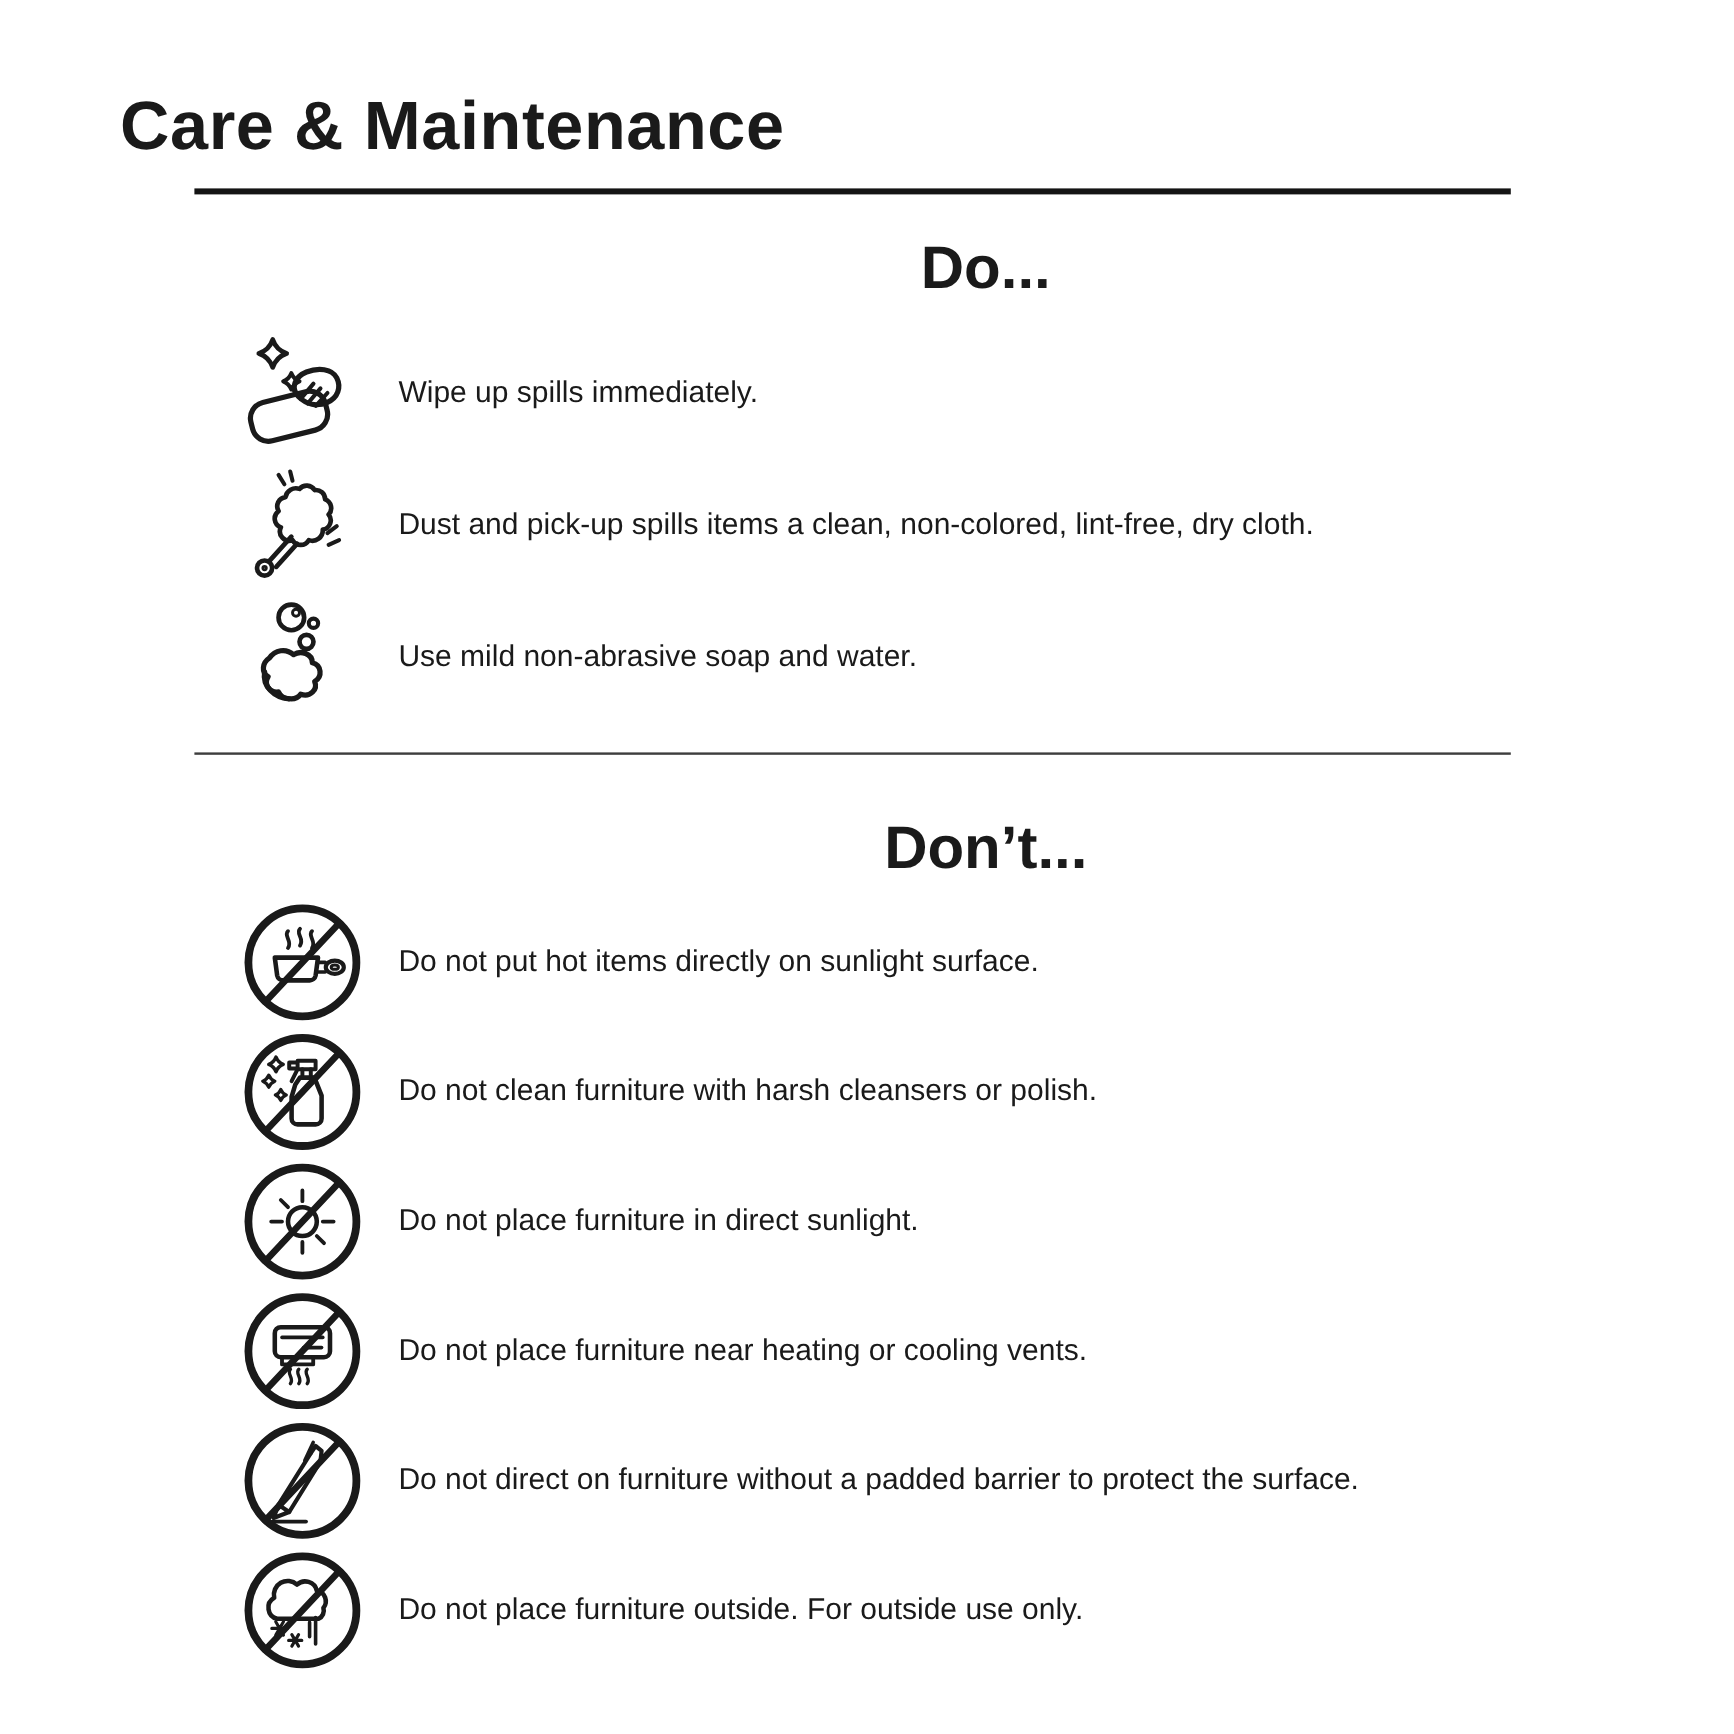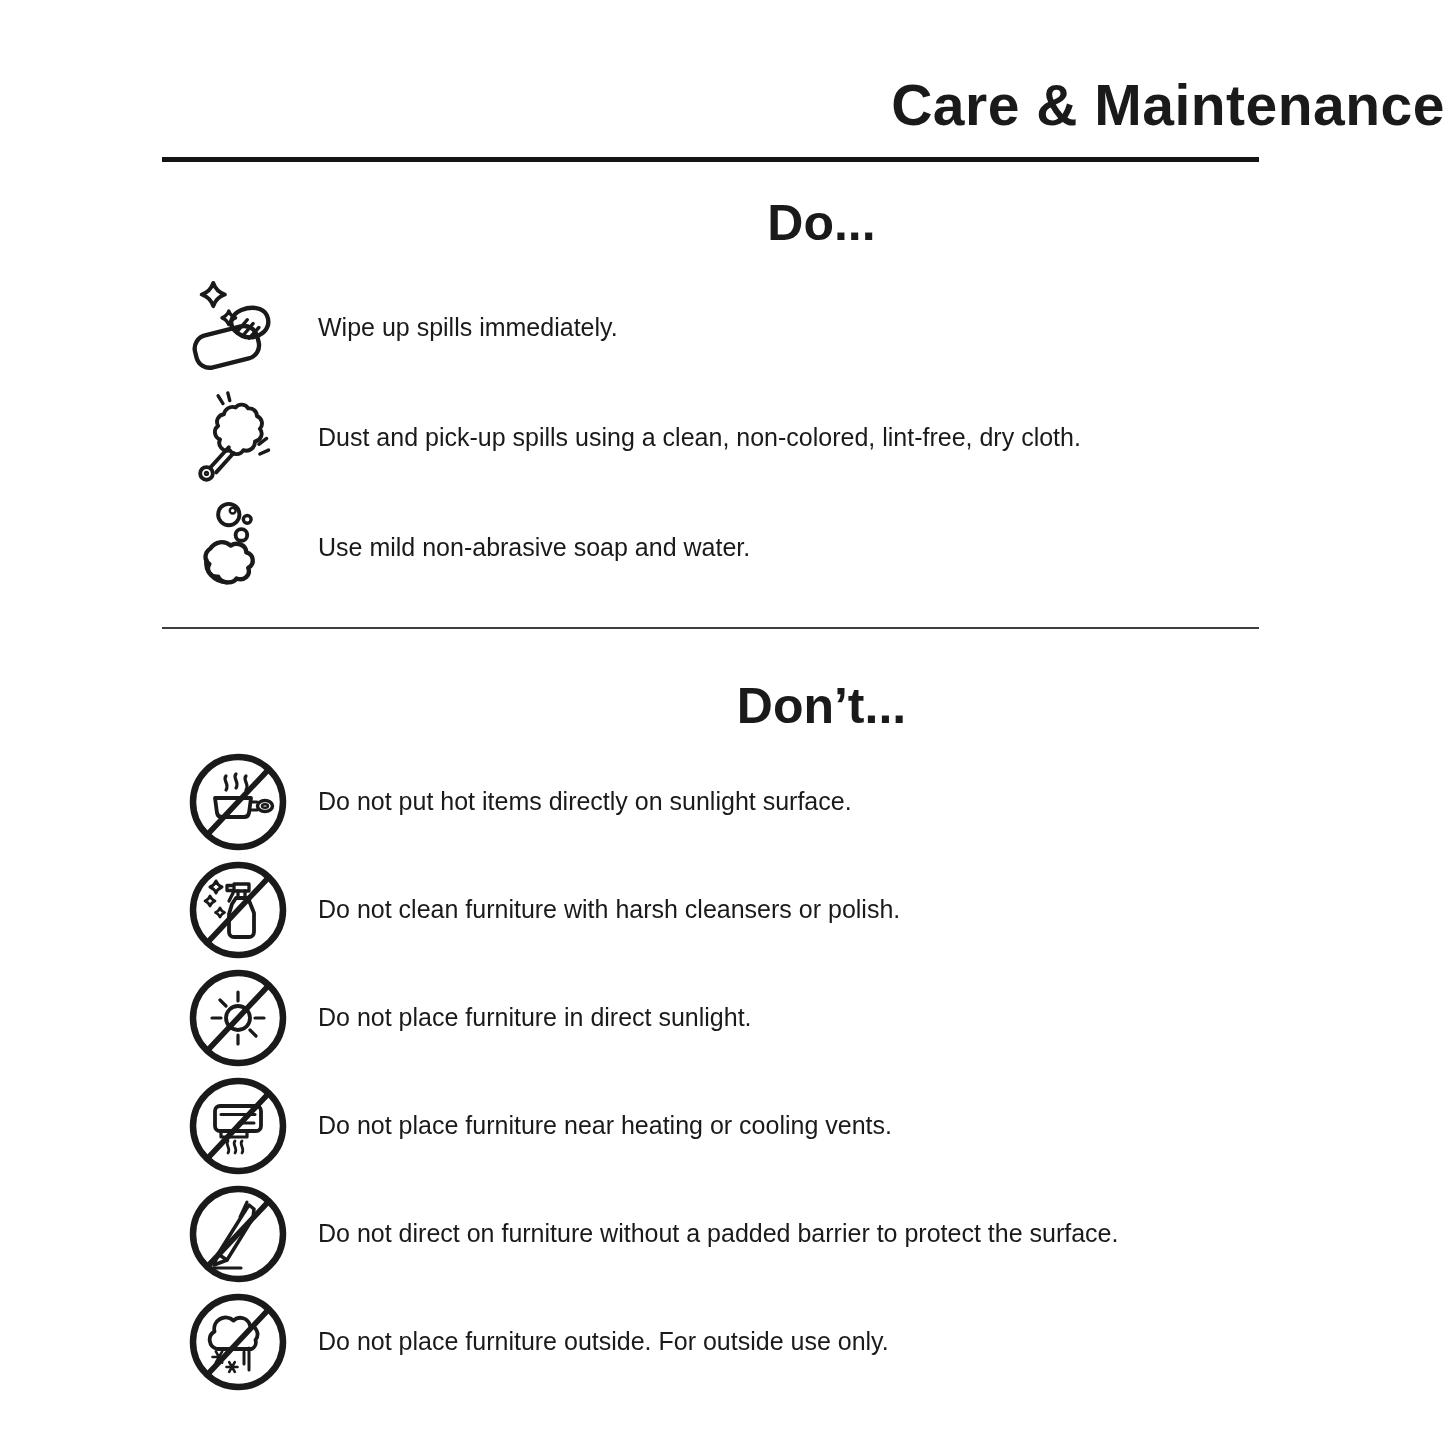--- a/index.html
+++ b/index.html
@@ -5,32 +5,32 @@
   html,body{margin:0;padding:0;}
   body{
     width:1445px;height:1445px;
     background:#ffffff;color:#1a1a1a;
     font-family:"Liberation Sans","DejaVu Sans",sans-serif;
     overflow:hidden;
   }
   .page{position:relative;width:1445px;height:1445px;}
   .page-title{
     margin:74px 0 0 100px;
-    font-size:57px;font-weight:700;line-height:1.1;letter-spacing:.5px;text-align:right;
+    font-size:57px;font-weight:700;line-height:1.1;letter-spacing:.5px;
   }
   .rule-thick{
     margin:20px 0 0 162px;width:1097px;height:0;
     border:0;border-top:5px solid #141414;
   }
   .section-heading{
     margin:34px 0 0 198px;
     font-size:50px;font-weight:700;line-height:1.1;text-align:center;
   }
   .section-dont .section-heading{margin-top:50px;}
-  .rows{margin-top:22px;}
+  .rows{margin-top:22px;padding-left:14px;}
   .rows-dont{margin-top:14px;}
   .row{display:flex;align-items:center;height:110px;}
   .rows-dont .row{height:108px;}
   .icon-box{
     flex:0 0 auto;width:100px;height:100px;margin-left:188px;
     display:flex;align-items:center;justify-content:center;
   }
   svg.icon{width:100px;height:100px;display:block;}
   .rows-do svg.icon{width:97px;height:97px;}
   svg.icon *{fill:none;stroke:#1a1a1a;stroke-linecap:round;stroke-linejoin:round;}
@@ -71,21 +71,21 @@
         <span class="icon-box">
           <svg class="icon" viewBox="0 0 100 100" aria-hidden="true">
             <path stroke-width="3.5" d="M29 7 L34 15 M39 4 L41 12"></path>
             <path stroke-width="3.5" d="M71 57 L79 51 M72 67 L81 63"></path>
             <path stroke-width="4" d="M21 81 L40 60 M27 86 L45 66"></path>
             <circle stroke-width="4" cx="17" cy="87" r="6.5"></circle>
             <circle stroke-width="3" cx="17" cy="87" r="1.2"></circle>
             <path stroke-width="4" d="M41 63 A8 8 0 0 1 31 52 A8 8 0 0 1 29 38 A8 8 0 0 1 35 26 A9 9 0 0 1 47 19 A8 8 0 0 1 60 20 A8 8 0 0 1 69 28 A8 8 0 0 1 72 41 A8 8 0 0 1 67 54 A9 9 0 0 1 55 63 A8 8 0 0 1 41 63 Z"></path>
           </svg>
         </span>
-        <span class="row-text">Dust and pick-up spills using a clean, non-colored, lint-free, dry cloth.</span>
+        <span class="row-text">Dust and pick-up spills items a clean, non-colored, lint-free, dry cloth.</span>
       </div>
 
       <div class="row">
         <span class="icon-box">
           <svg class="icon" viewBox="0 0 100 100" aria-hidden="true">
             <circle stroke-width="4" cx="40" cy="16" r="11"></circle>
             <circle stroke-width="2.5" cx="44" cy="12" r="3"></circle>
             <circle stroke-width="3.5" cx="59" cy="21" r="4"></circle>
             <circle stroke-width="4" cx="53" cy="37" r="6"></circle>
             <path stroke-width="4.5" d="M21 51 C15 55 14 63 20 67 C16 73 21 81 29 80 C32 87 44 88 48 82 C56 85 63 78 60 71 C67 67 66 57 58 55 C58 47 48 44 42 48 C35 42 26 44 21 51 Z"></path>

